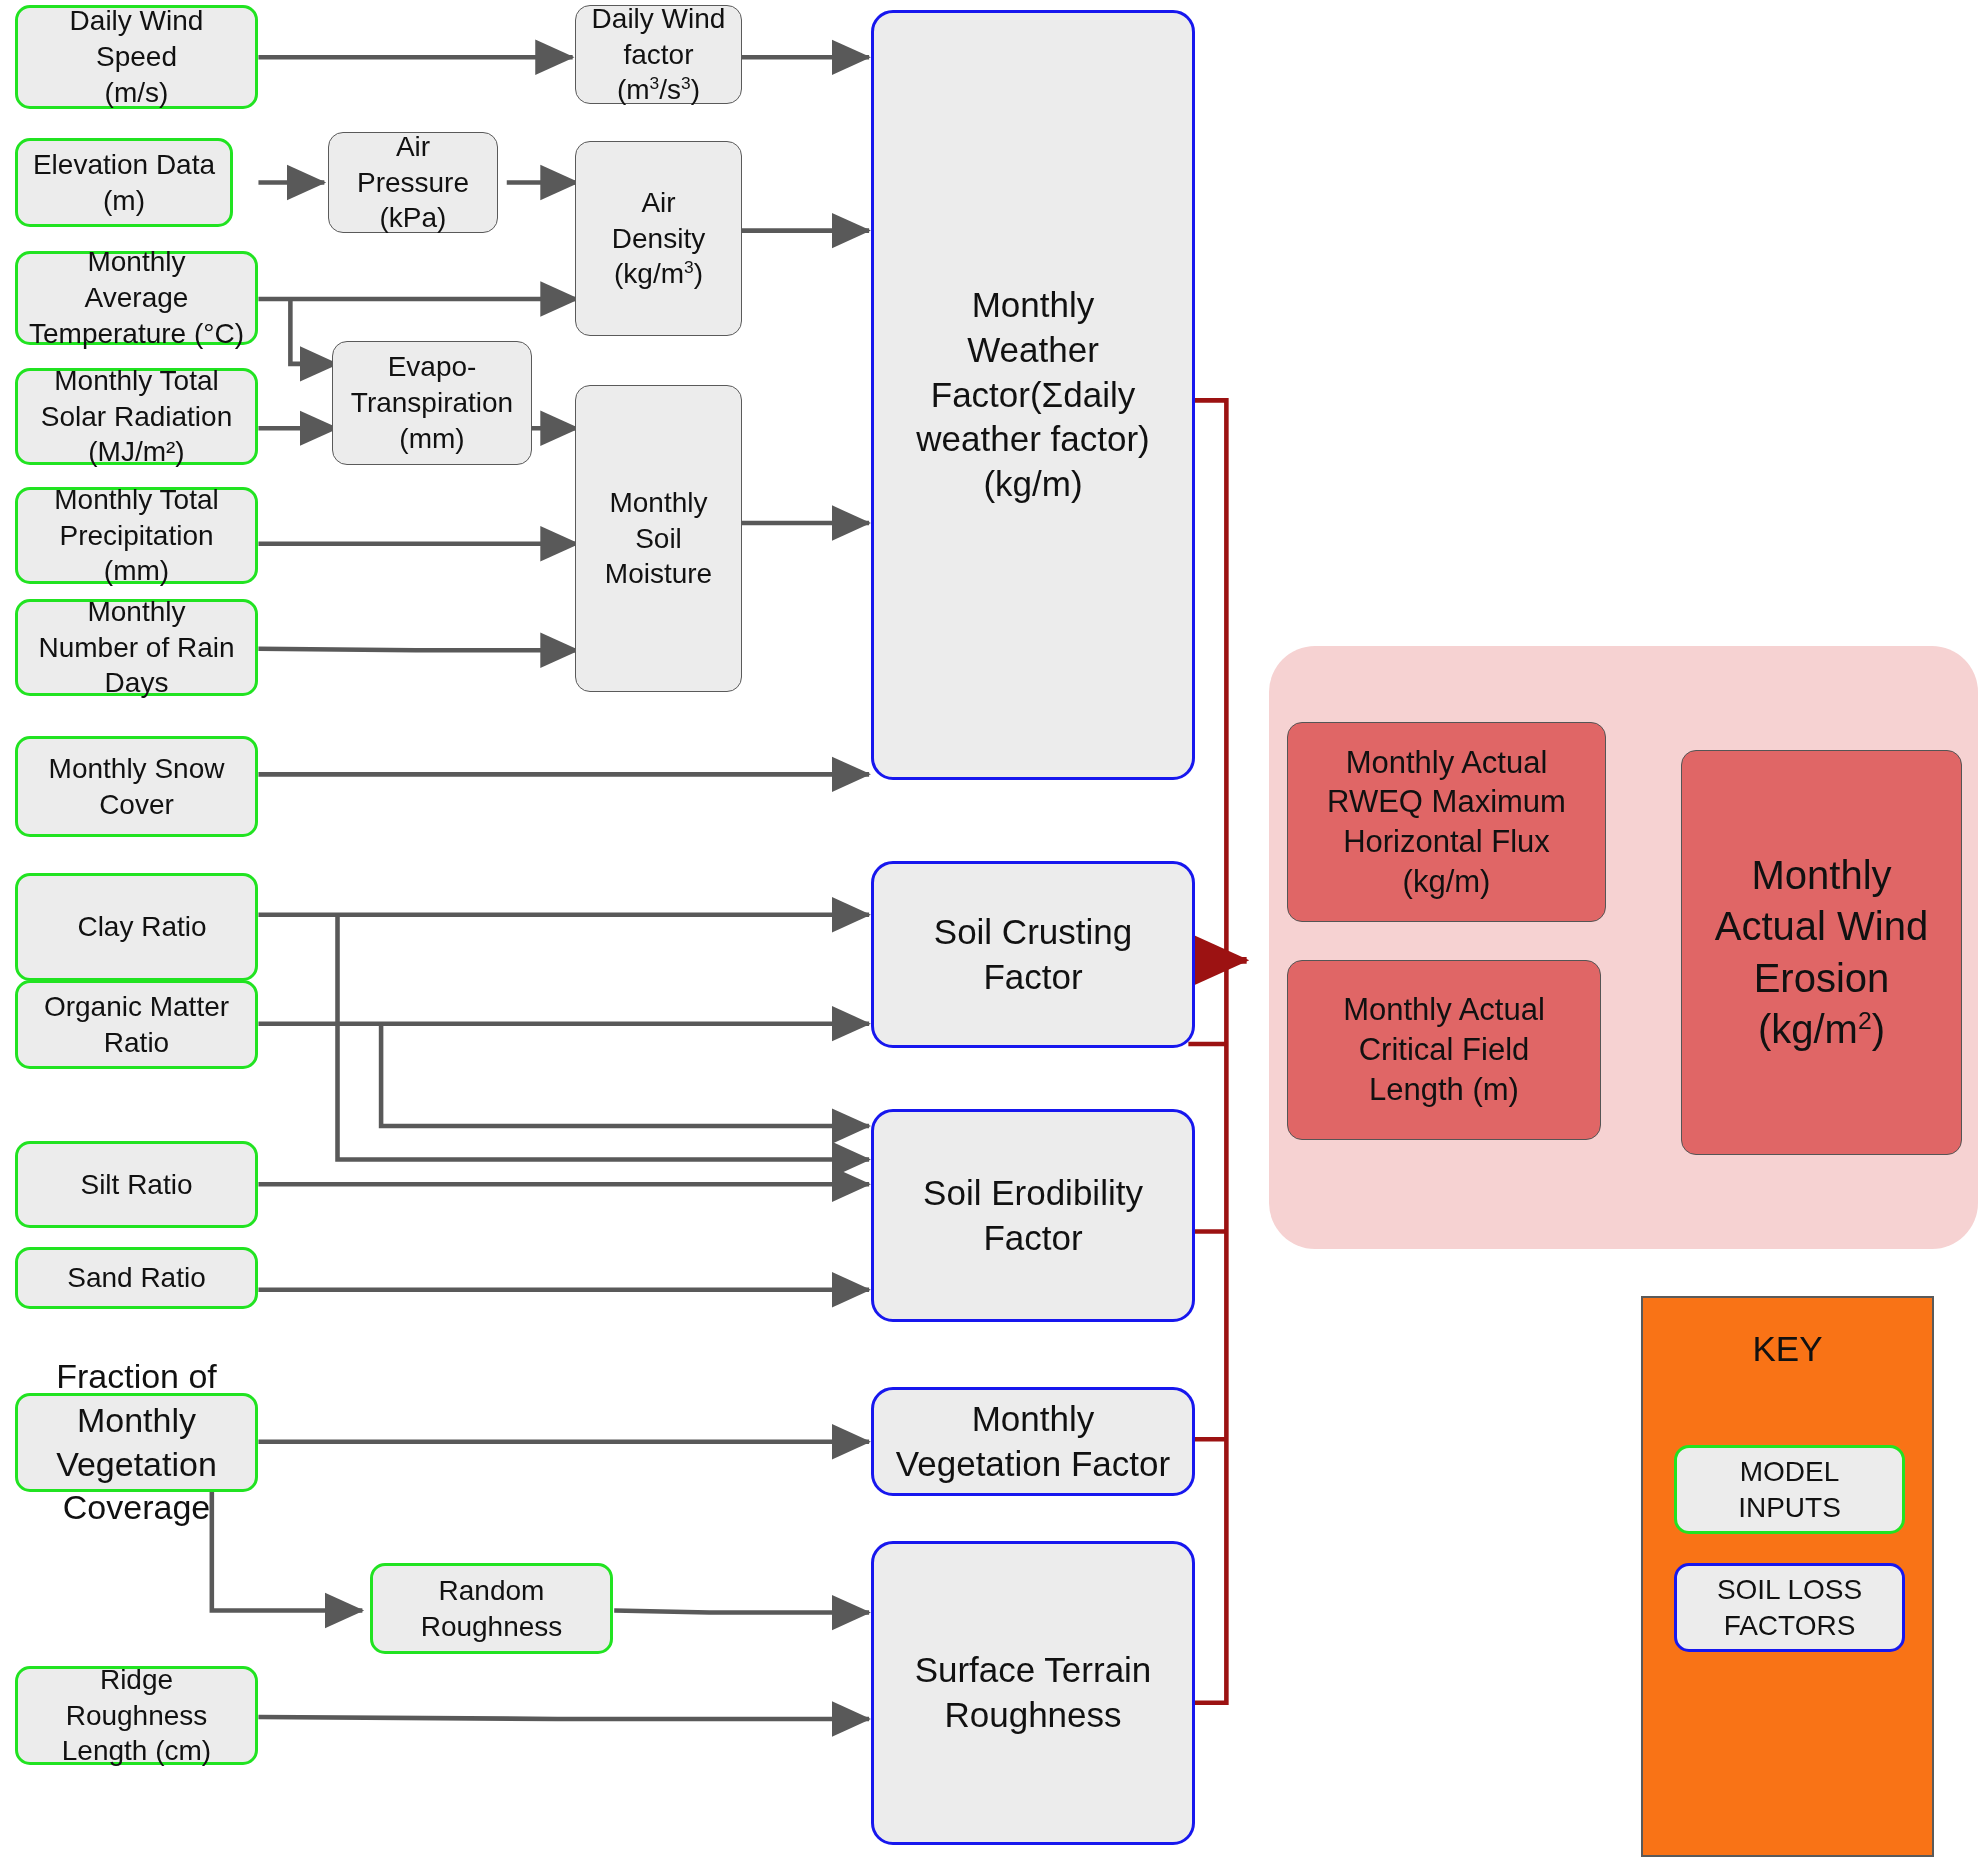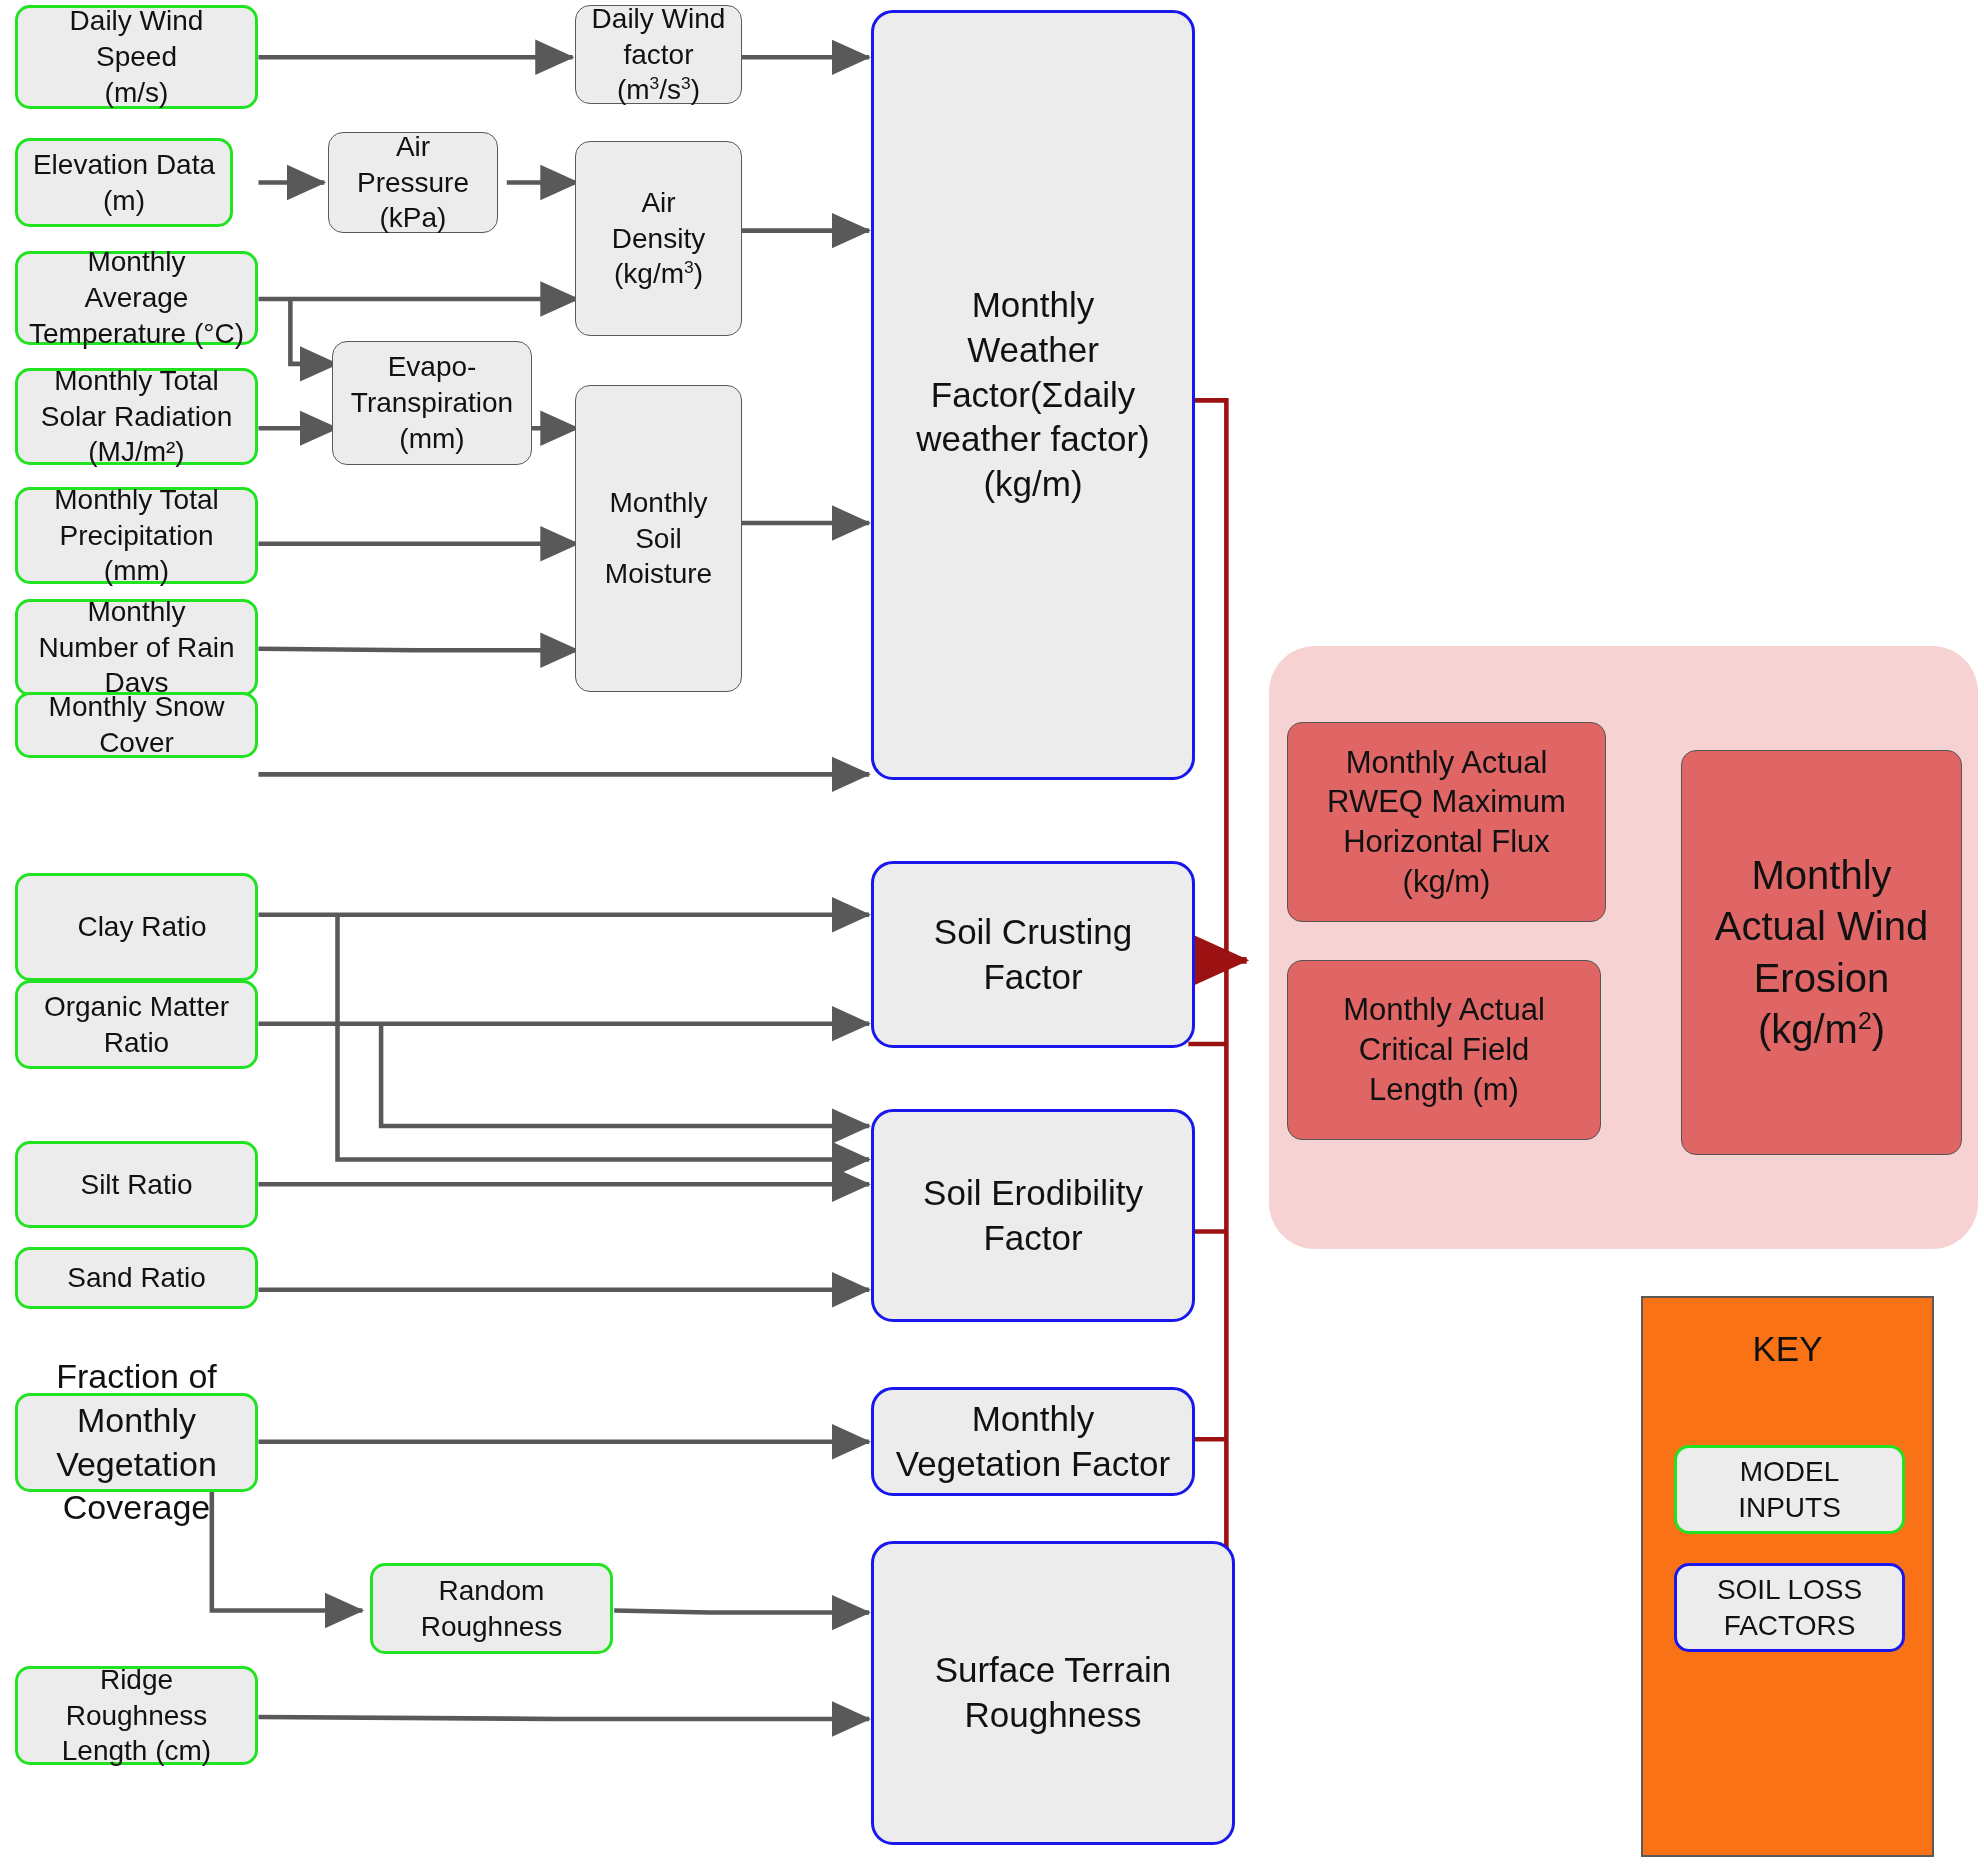--- a/index.html
+++ b/index.html
@@ -176,21 +176,21 @@
   </div>
 
   <div class="node n-input fs-56" style="left:15px;top:599px;width:243px;height:97px;">
     <span class="lbl">
       <span>Monthly</span><br>
       <span>Number of Rain</span><br>
       <span>Days</span>
     </span>
   </div>
 
-  <div class="node n-input fs-56" style="left:15px;top:692px;width:243px;height:66px;">
+  <div class="node n-input fs-56" style="left:15px;top:736px;width:243px;height:101px;">
     <span class="lbl">
       <span>Monthly Snow</span><br>
       <span>Cover</span>
     </span>
   </div>
 
   <div class="node n-input fs-56" style="left:15px;top:873px;width:243px;height:108px;padding-left:11px;">
     <span class="lbl">
       <span>Clay Ratio</span>
     </span>
@@ -302,21 +302,21 @@
     </span>
   </div>
 
   <div class="node n-factor fs-70" style="left:871px;top:1387px;width:324px;height:109px;">
     <span class="lbl">
       <span>Monthly</span><br>
       <span>Vegetation Factor</span>
     </span>
   </div>
 
-  <div class="node n-factor fs-70" style="left:871px;top:1541px;width:364px;height:304px;">
+  <div class="node n-factor fs-70" style="left:871px;top:1541px;width:324px;height:304px;">
     <span class="lbl">
       <span>Surface Terrain</span><br>
       <span>Roughness</span>
     </span>
   </div>
 
   <div class="node n-out fs-62" style="left:1287px;top:722px;width:319px;height:200px;">
     <span class="lbl">
       <span>Monthly Actual</span><br>
       <span>RWEQ Maximum</span><br>

